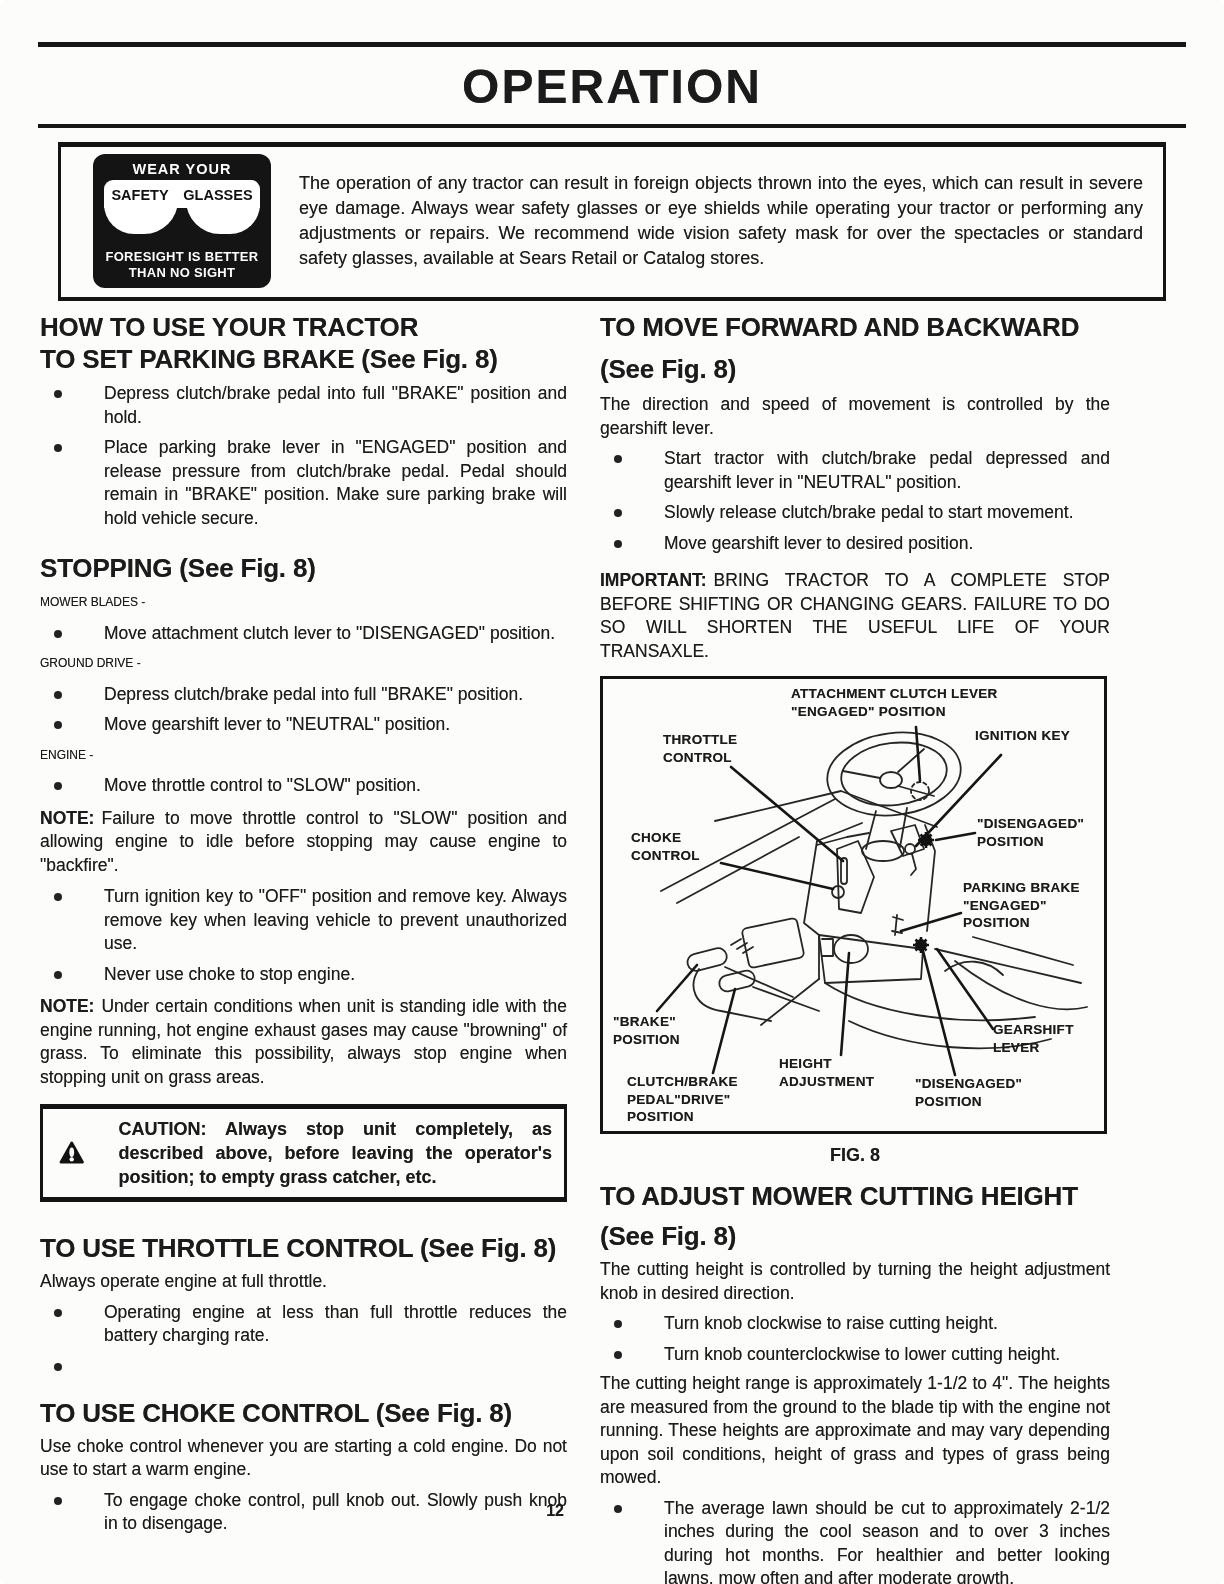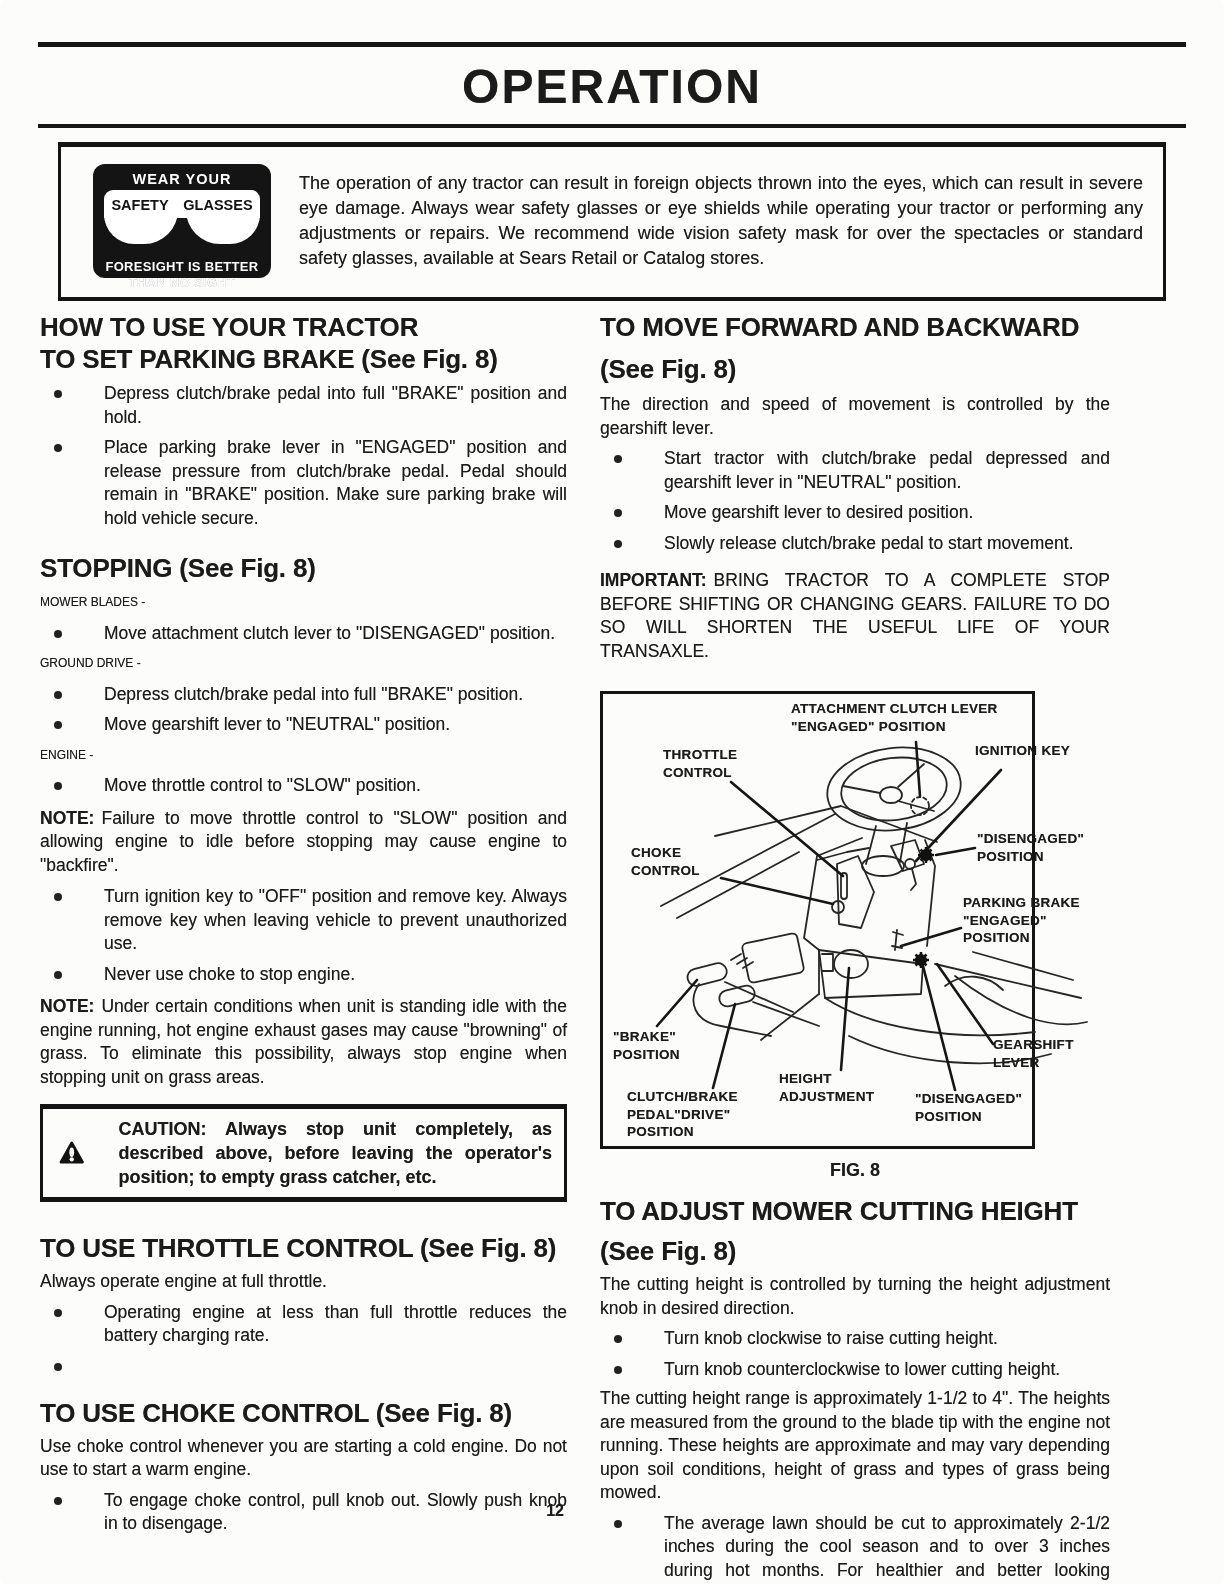--- a/index.html
+++ b/index.html
@@ -12,21 +12,21 @@
   }
   .hr { background:#161616; margin:0 38px; }
   .hr.thick { height:5px; }
   .hr.thin  { height:4px; }
   .title { text-align:center; font-size:48px; font-weight:bold; letter-spacing:2px; margin:12px 0 10px; }
   
   .safety-box {
     margin:14px 58px 0; border:3px solid #141414; border-top-width:5px; border-bottom-width:4px;
     display:flex; align-items:center; gap:28px; padding:10px 20px 12px 32px; height:128px;
   }
-  .badge { flex:0 0 178px; height:114px; background:#141414; border-radius:12px; padding-top:7px; box-sizing:border-box; }
+  .badge { flex:0 0 178px; height:134px; background:#141414; border-radius:12px; padding-top:7px; box-sizing:border-box; }
   .badge .wy { color:#fff; font-weight:bold; font-size:14.5px; text-align:center; letter-spacing:1px; }
   .glasses { position:relative; margin:3px auto 0; width:156px; height:56px; }
   .glasses .bar { position:absolute; top:0; left:0; right:0; height:28px; background:#fff; border-radius:9px 9px 0 0; }
   .glasses .lens { position:absolute; top:10px; width:74px; height:44px; background:#fff; }
   .glasses .lens.l { left:0;  border-radius:0 0 34px 30px; }
   .glasses .lens.r { right:0; border-radius:0 0 30px 34px; }
   .glasses .gtext { position:absolute; top:7px; left:0; right:0; display:flex; justify-content:space-around; color:#111; font-weight:bold; font-size:14.5px; text-shadow:none; }
   .badge .fs { color:#fff; font-weight:bold; font-size:13px; line-height:16px; text-align:center; margin-top:13px; white-space:pre-line; letter-spacing:0.3px; }
   .safety-text { font-size:18px; line-height:25px; }
   
@@ -43,21 +43,21 @@
   .lbl { margin-right:7px; }
   .note { margin:9px 0 8px; }
   
   .caution {
     margin:15px 0 0; border:3px solid #141414; border-top-width:5px; border-bottom-width:5px;
     display:flex; align-items:center; gap:34px; padding:8px 12px 8px 16px;
   }
   .caution .ctext { font-weight:bold; font-size:18px; line-height:24px; text-align:justify; }
   
   .important { margin-top:14px; }
-  .fig-box { margin-top:28px; border:3px solid #141414; width:435px; box-sizing:border-box; }
+  .fig-box { margin-top:13px; border:3px solid #141414; width:507px; box-sizing:border-box; }
   .fig-stage { position:relative; width:501px; height:452px; }
   .fig-svg { position:absolute; left:0; top:0; }
   .flabel { position:absolute; font-weight:bold; font-size:13.5px; line-height:17.5px; letter-spacing:0.3px; white-space:pre-line; }
   .fig-cap { text-align:center; font-weight:bold; font-size:18px; margin:11px 0 14px; }
   .mt { margin-top:22px; }
   .page-num { position:absolute; left:504px; top:1502px; width:60px; text-align:right; font-weight:bold; font-size:16px; }
 </style>
 </head>
 <body>
 
@@ -164,25 +164,25 @@
     <div class="col-r">
       <div class="h2">TO MOVE FORWARD AND BACKWARD</div>
       <div class="h2" style="margin:10px 0 8px;">(See Fig. 8)</div>
       <p class="body just">The direction and speed of movement  is controlled by the gearshift lever.</p>
       <div class="bullet">
         <span class="bdot"></span>
         <span class="btxt body just">Start tractor with clutch/brake pedal depressed and gearshift lever in "NEUTRAL" position.</span>
       </div>
       <div class="bullet">
         <span class="bdot"></span>
+        <span class="btxt body">Slowly release clutch/brake pedal to start  movement.</span>
+      </div>
+      <div class="bullet">
+        <span class="bdot"></span>
         <span class="btxt body">Move gearshift  lever to desired  position.</span>
-      </div>
-      <div class="bullet">
-        <span class="bdot"></span>
-        <span class="btxt body">Slowly release clutch/brake pedal to start  movement.</span>
       </div>
 
       <p class="body just important"><b class="lbl">IMPORTANT:</b><span>BRING TRACTOR TO A COMPLETE STOP BEFORE SHIFTING OR CHANGING GEARS.  FAILURE TO DO SO WILL SHORTEN THE USEFUL LIFE OF YOUR TRANSAXLE.</span></p>
 
       <div class="fig-box">
         <div class="fig-stage">
           <svg class="fig-svg" width="501" height="452" viewBox="0 0 501 452">
             <g stroke="#262626" stroke-width="1.8" fill="none" stroke-linecap="round" stroke-linejoin="round">
 
               <path d="M58,212 L232,120"></path>

